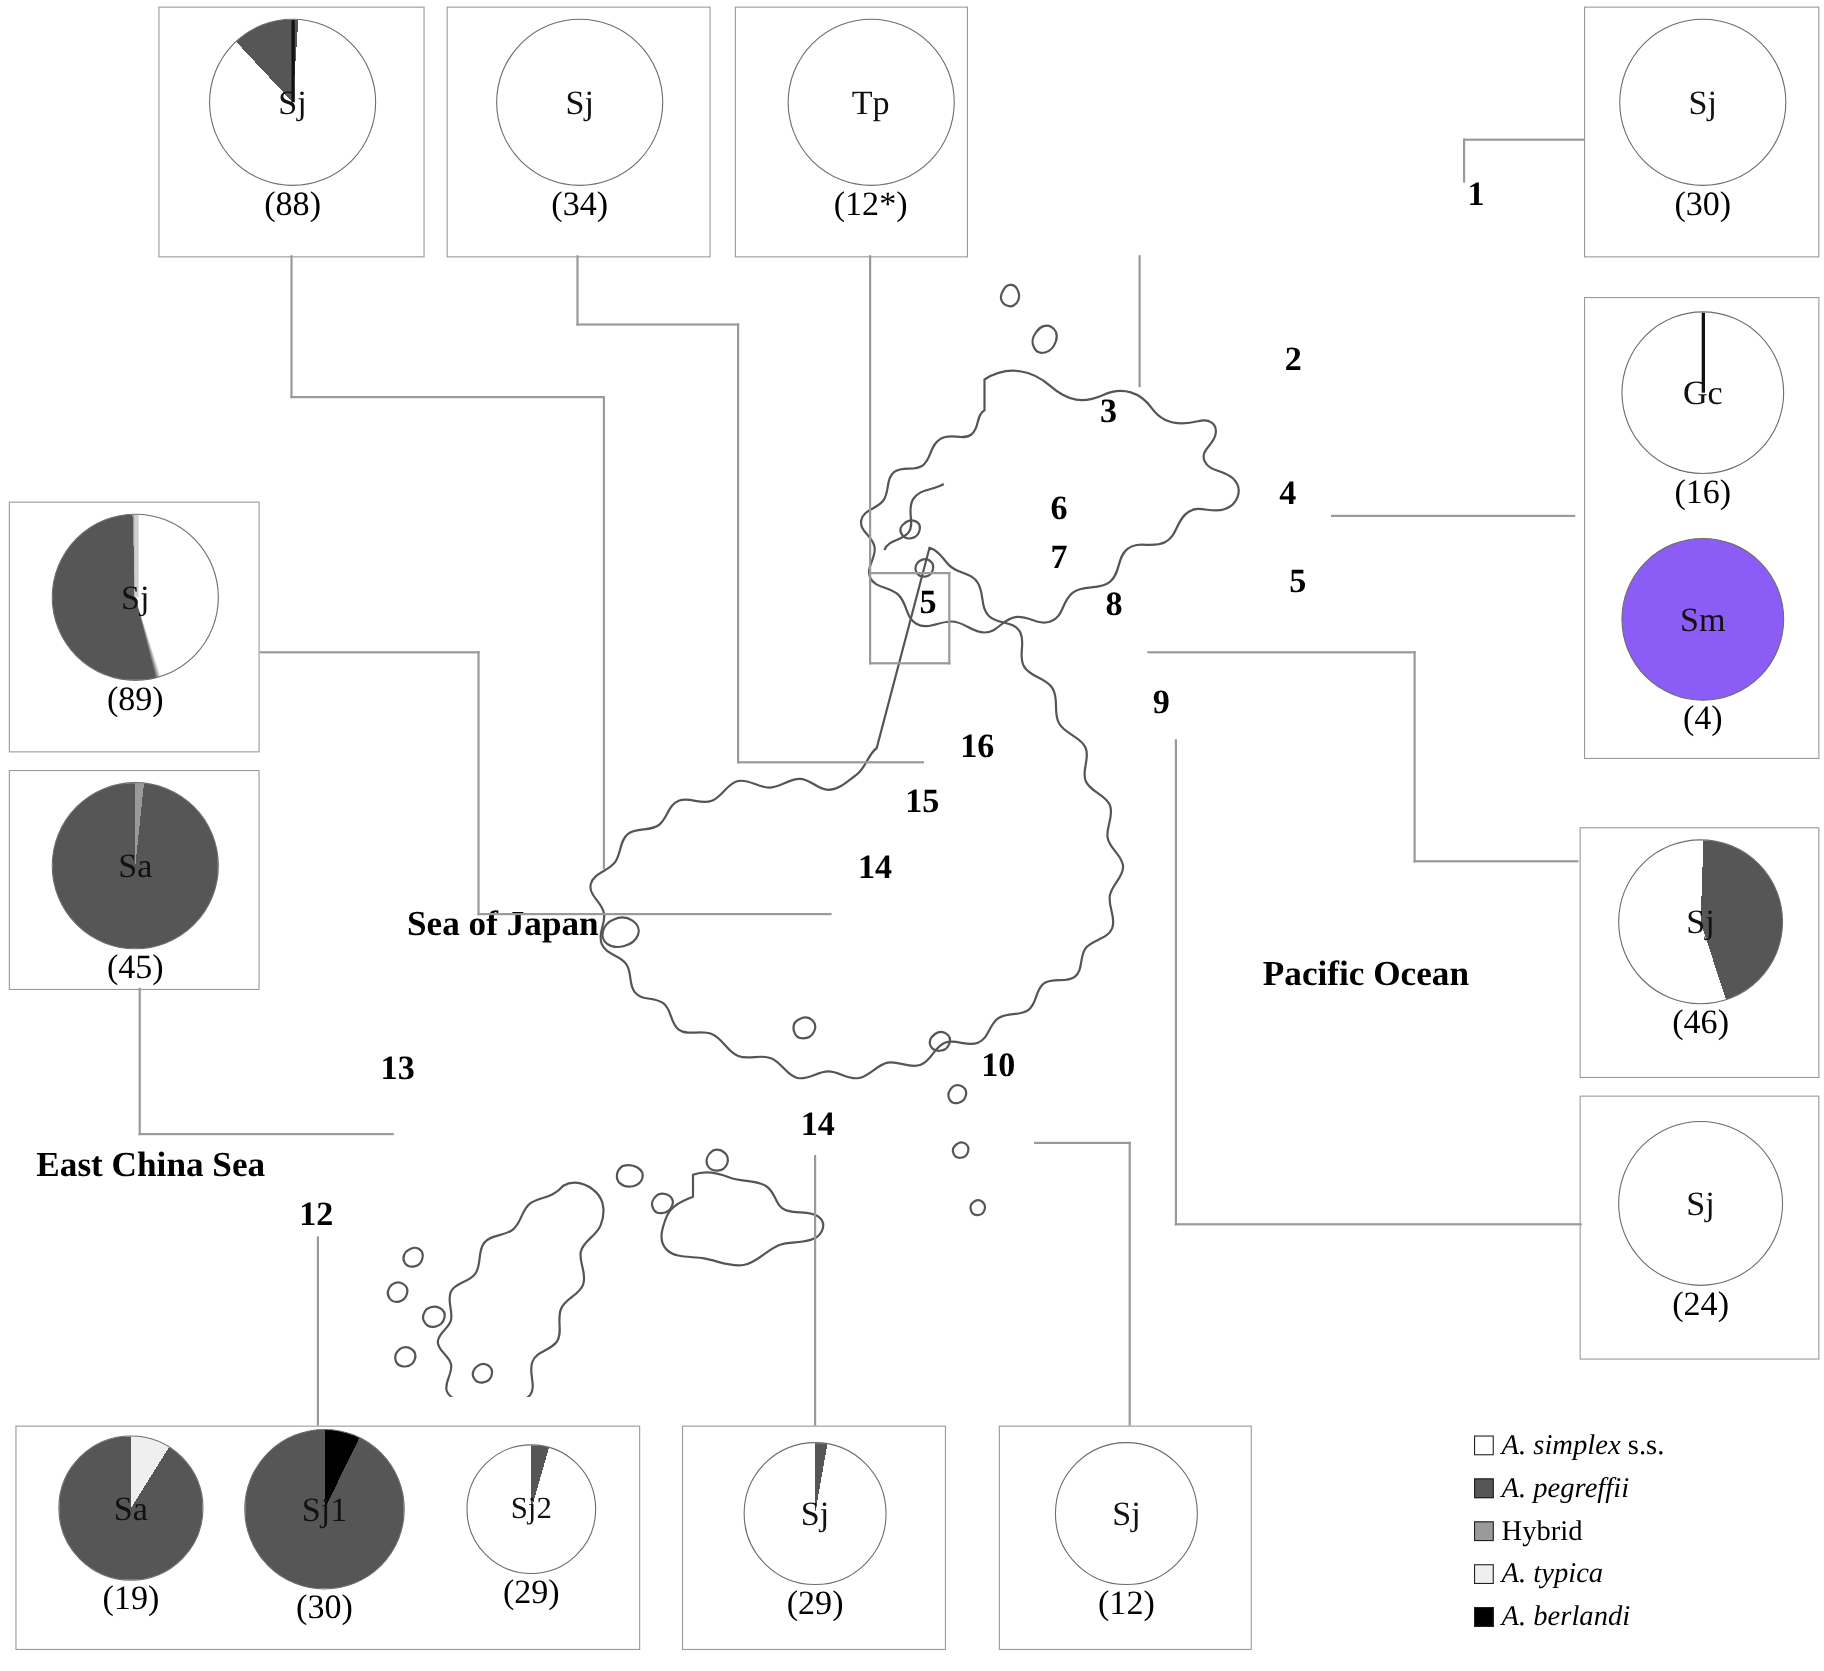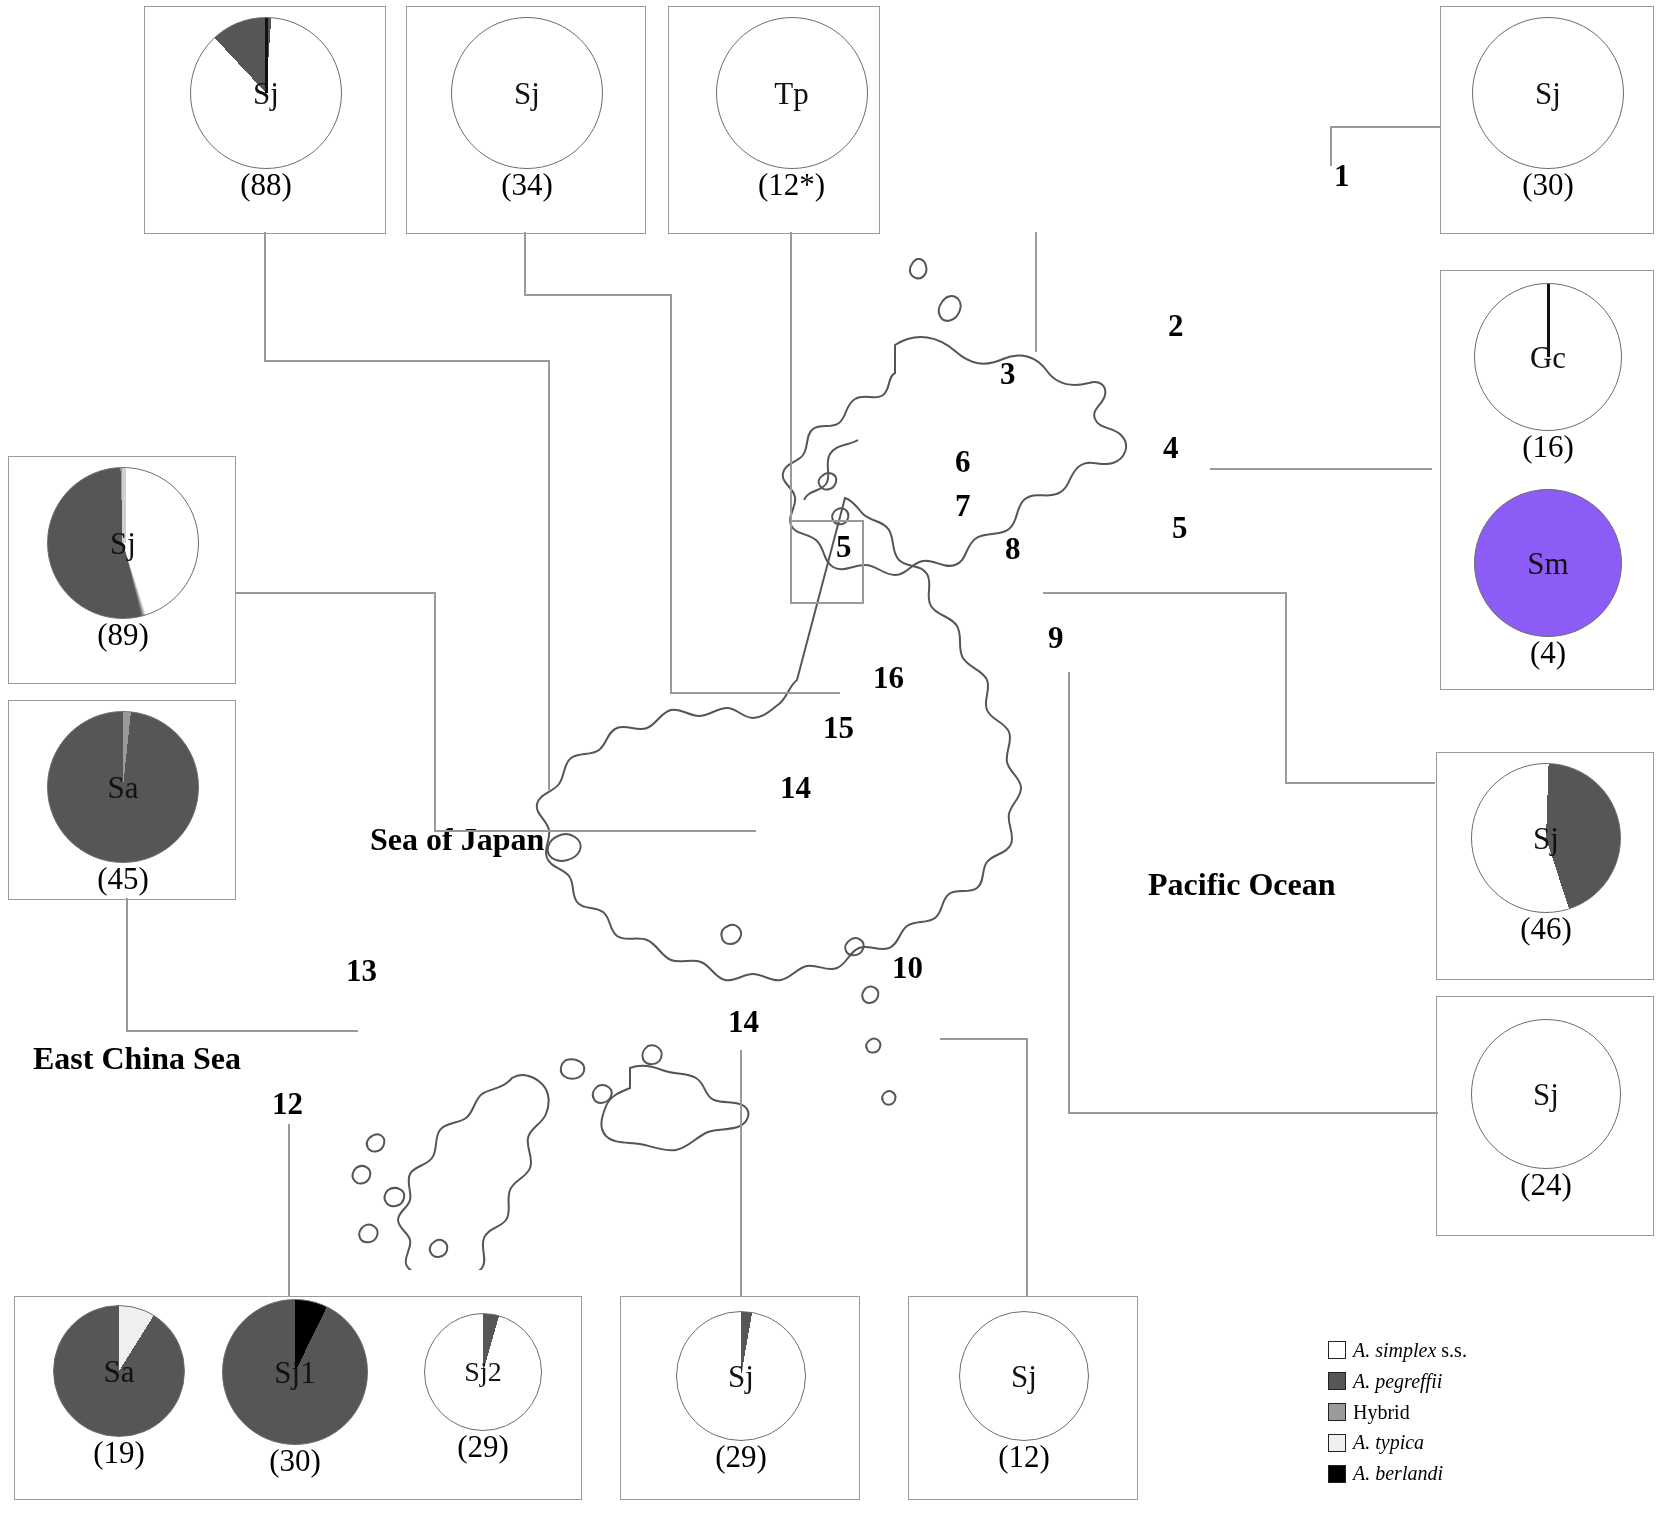--- a/index.html
+++ b/index.html
@@ -71,24 +71,24 @@
     line-height: 1;
   }
   .sealabel {
     position: absolute;
     font-size: 32px;
     font-weight: bold;
     line-height: 1;
   }
   .legend {
     position: absolute;
-    right: 30px;
+    right: 18px;
     bottom: 28px;
     width: 300px;
-    font-size: 20px;
+    font-size: 26px;
     line-height: 1.34;
   }
   .legend .row {
     display: flex;
     align-items: center;
     gap: 7px;
     margin-bottom: 4px;
     justify-content: flex-start;
   }
   .legend .sw {

